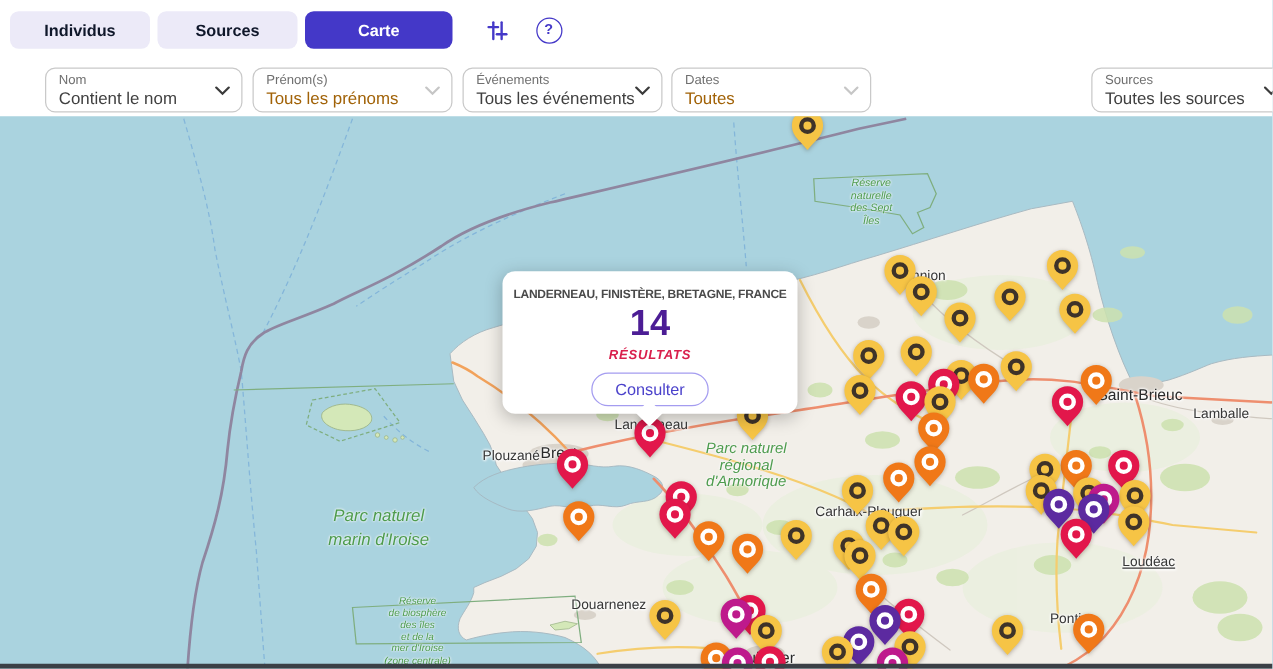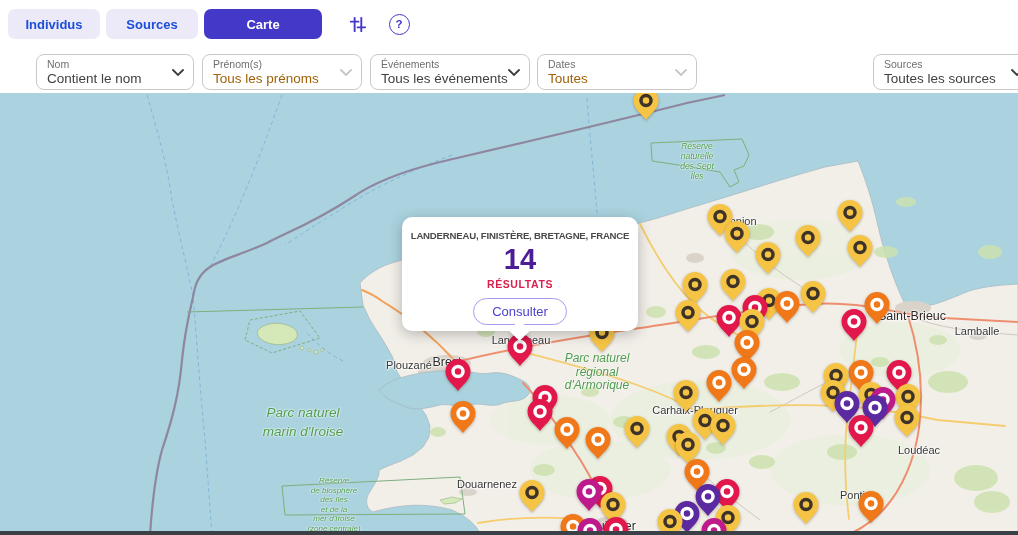--- a/index.html
+++ b/index.html
@@ -2,21 +2,21 @@
 <html><head>
 <meta charset="utf-8">
 <style>
   html,body{margin:0;padding:0}
   body{width:1018px;height:535px;position:relative;overflow:hidden;background:#fff;
        font-family:"Liberation Sans",sans-serif;}
 
   
   .header{position:absolute;top:0;left:0;width:100%;height:48px;background:#fff;
           display:flex;align-items:center;padding-left:8px;box-sizing:border-box;gap:6px;}
-  .tab{height:30px;width:92px;border-radius:7px;background:#ECEAF8;color:#1d4ed8;
+  .tab{height:30px;width:112px;border-radius:7px;background:#ECEAF8;color:#0f172a;
        font-weight:700;font-size:13px;display:flex;align-items:center;justify-content:center;cursor:pointer;}
   .tab.active{background:#4438C8;color:#fff;height:30px;width:118px;}
   .icon-btn{width:26px;height:26px;display:flex;align-items:center;justify-content:center;
             color:#4438C8;cursor:pointer;background:none;border:none;padding:0;}
   .icon-btn.tune{margin-left:16px;}
   .help-circle{width:19px;height:19px;border:1.8px solid #4438C8;border-radius:50%;
                display:flex;align-items:center;justify-content:center;font-size:11.5px;font-weight:700;color:#4438C8;}
 
   
   .filters{position:absolute;top:54px;left:0;width:100%;height:36px;}
@@ -40,21 +40,21 @@
               white-space:nowrap;text-shadow:0 0 2px #fff,0 0 2px #fff;}
   .pin{filter:drop-shadow(0 1.5px 1.5px rgba(60,40,20,.35));cursor:pointer;}
 
   
   .popup{position:absolute;left:402px;top:124px;width:236px;height:114px;background:#fff;border-radius:10px;
          box-shadow:0 3px 14px rgba(0,0,0,.25);text-align:center;box-sizing:border-box;padding-top:13px;z-index:30;}
   .popup-arrow{position:absolute;left:110px;bottom:-7px;width:15px;height:15px;background:#fff;
                transform:rotate(45deg);box-shadow:3px 3px 4px rgba(0,0,0,.12);}
   .popup-title{font-size:9.6px;font-weight:700;color:#4A4A4A;letter-spacing:-.2px;white-space:nowrap;}
   .popup-count{font-size:29px;font-weight:700;color:#4c1d95;margin-top:4px;line-height:1;}
-  .popup-results{font-size:10.5px;font-weight:700;color:#D91F4C;letter-spacing:.6px;margin-top:4px;}
+  .popup-results{font-size:10.5px;font-weight:700;color:#D91F4C;letter-spacing:.6px;margin-top:4px;font-style:italic;}
   .popup-btn{margin-top:8px;padding:5px 18px;border:1.5px solid #A49CF0;border-radius:16px;background:#fff;
              color:#4B42CB;font-size:13px;font-family:"Liberation Sans",sans-serif;cursor:pointer;}
 
   .attrib{position:absolute;left:0;bottom:0;width:100%;height:4px;background:#3B4046;z-index:40;}
 </style>
 </head>
 <body>
 
 <div class="header">
   <div class="tab">Individus</div>
@@ -229,21 +229,21 @@
   <div id="town-layer">
       <div class="town " style="left: 409px; top: 272px;">Plouzané</div>
       <div class="town city" style="left: 447px; top: 269px;">Brest</div>
       <div class="town " style="left: 521px; top: 247px;">Landerneau</div>
       <div class="town " style="left: 737px; top: 128px;">Lannion</div>
       <div class="town " style="left: 487px; top: 391px;">Douarnenez</div>
       <div class="town city" style="left: 612px; top: 433px;">Quimper</div>
       <div class="town " style="left: 695px; top: 317px;">Carhaix-Plouguer</div>
       <div class="town city" style="left: 912px; top: 223px;">Saint-Brieuc</div>
       <div class="town " style="left: 977px; top: 238px;">Lamballe</div>
-      <div class="town " style="left: 919px; top: 357px;">Loudéac</div>
+      <div class="town " style="left: 919px; top: 357px; text-decoration: underline;">Loudéac</div>
       <div class="town " style="left: 858px; top: 402px;">Pontivy</div>
       <div class="park-block" style="left: 303px; top: 311px; font-size: 13.5px; line-height: 18.5px;">
         <div>Parc naturel</div>
         <div>marin d'Iroise</div>
       </div>
       <div class="park-block" style="left: 597px; top: 259px; font-size: 12px; line-height: 13.5px;">
         <div>Parc naturel</div>
         <div>régional</div>
         <div>d'Armorique</div>
       </div>

